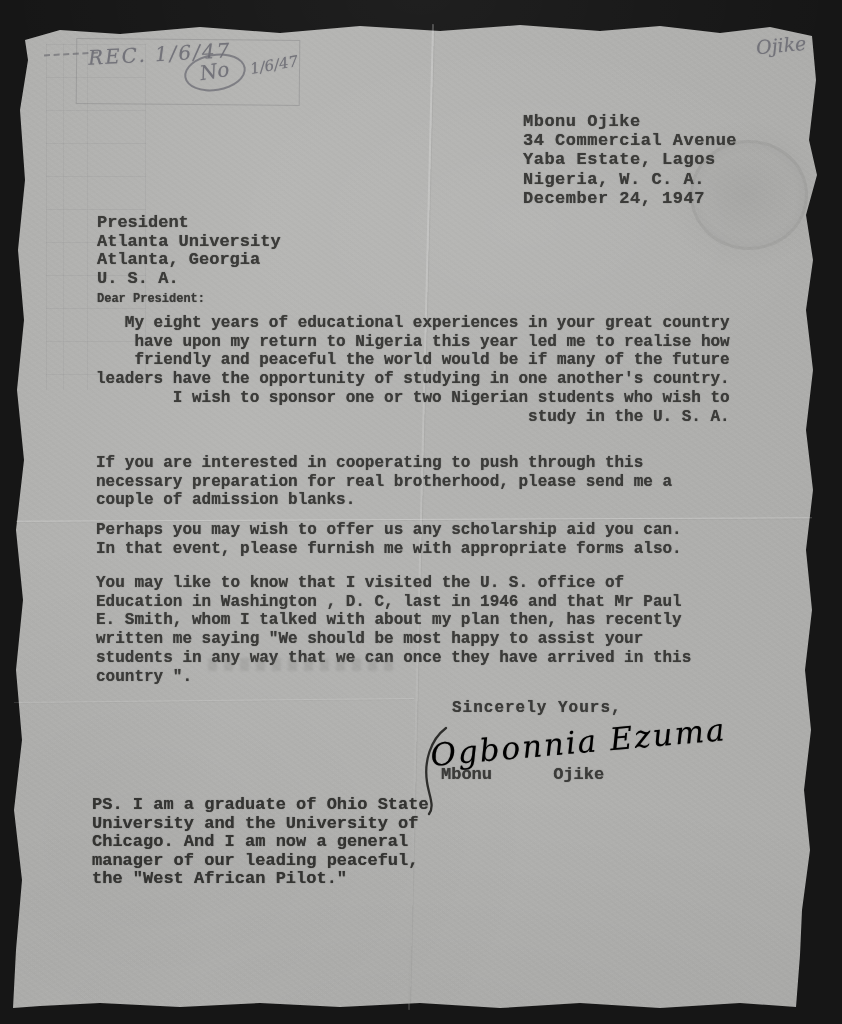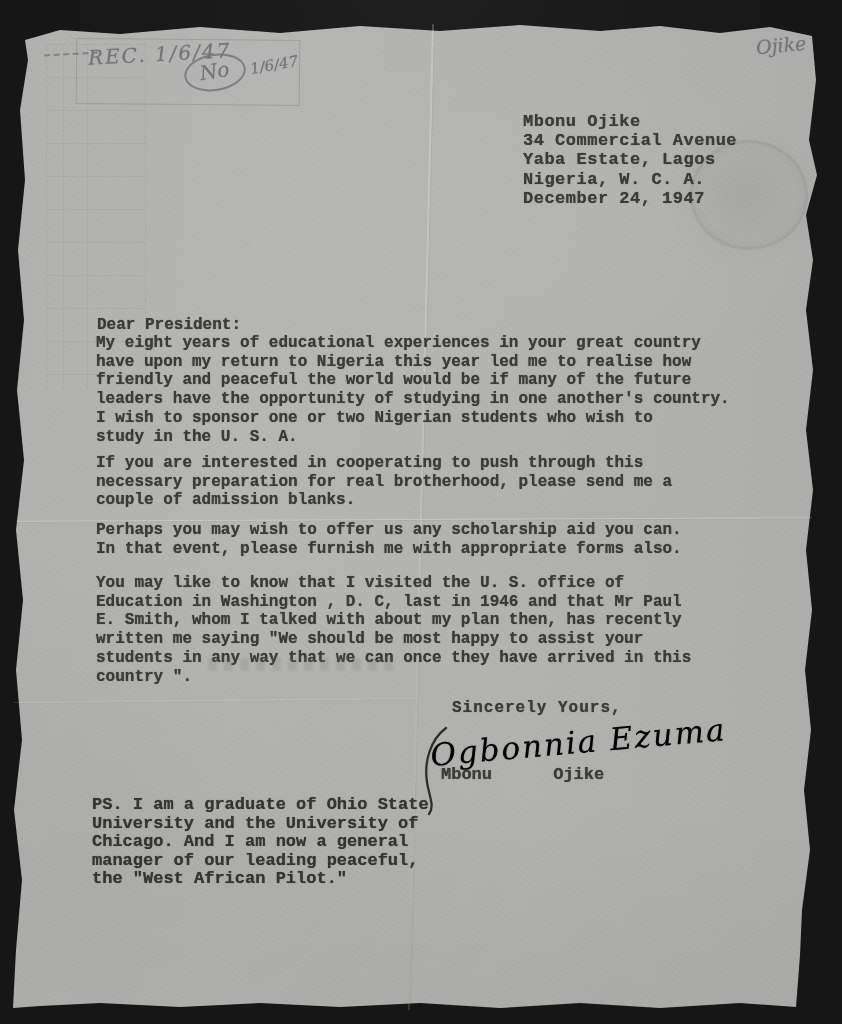--- a/index.html
+++ b/index.html
@@ -46,23 +46,23 @@
     border:1px solid rgba(108,108,114,0.30);transform:rotate(0.5deg);}
   .pencil-grid{position:absolute;left:46px;top:44px;width:100px;height:346px;opacity:0.65;
     background:
       repeating-linear-gradient(to bottom, rgba(108,108,114,0.16) 0 1px, transparent 1px 33px),
       linear-gradient(to right, rgba(108,108,114,0.16) 0 1px, transparent 1px 17px, rgba(108,108,114,0.14) 17px 18px, transparent 18px 41px, rgba(108,108,114,0.14) 41px 42px, transparent 42px 99px, rgba(108,108,114,0.16) 99px 100px);}
   
   .typed{position:absolute;color:#3b3b39;white-space:pre-line;
     text-shadow:0 0 0.9px rgba(55,55,53,0.85);font-weight:bold;}
   .sender{left:523px;top:112px;font-size:17px;line-height:19.2px;letter-spacing:0.5px;}
   .recipient{left:97px;top:214px;font-size:17px;line-height:18.5px;}
-  .salutation{left:97px;top:316px;font-size:16px;}
+  .salutation{left:97px;top:292px;font-size:12px;}
   .para{left:96px;font-size:16px;line-height:18.7px;}
-  .p1{top:334px;}
+  .p1{top:314px;text-align:right;}
   .p2{top:454px;}
   .p3{top:521px;}
   .p4{top:574px;}
   .closing{left:452px;top:699px;font-size:16px;letter-spacing:1px;}
   .typed-name{left:441px;top:765px;font-size:17px;white-space:pre;}
   .ps{left:92px;top:796px;font-size:17px;line-height:18.5px;color:#343432;}
   
   .script-sig{position:absolute;left:430px;top:724px;font-family:"DejaVu Serif",serif;
     font-style:italic;font-size:31px;letter-spacing:2px;color:#28282
 6;transform:rotate(-5deg);text-shadow:0 0 1px rgba(40,40,38,0.6);}
@@ -91,20 +91,24 @@
     <span>No</span>
   </div>
   <div class="pencil note-date2">1/6/47</div>
   <div class="pencil note-name">Ojike</div>
 
   <div class="typed sender">Mbonu Ojike
 34 Commercial Avenue
 Yaba Estate, Lagos
 Nigeria, W. C. A.
 December 24, 1947</div>
+  <div class="typed recipient">President
+Atlanta University
+Atlanta, Georgia
+U. S. A.</div>
   <div class="typed salutation">Dear President:</div>
 
   <div class="typed para p1">My eight years of educational experiences in your great country
 have upon my return to Nigeria this year led me to realise how
 friendly and peaceful the world would be if many of the future
 leaders have the opportunity of studying in one another's country.
 I wish to sponsor one or two Nigerian students who wish to
 study in the U. S. A.</div>
   <div class="typed para p3">Perhaps you may wish to offer us any scholarship aid you can.
 In that event, please furnish me with appropriate forms also.</div>

